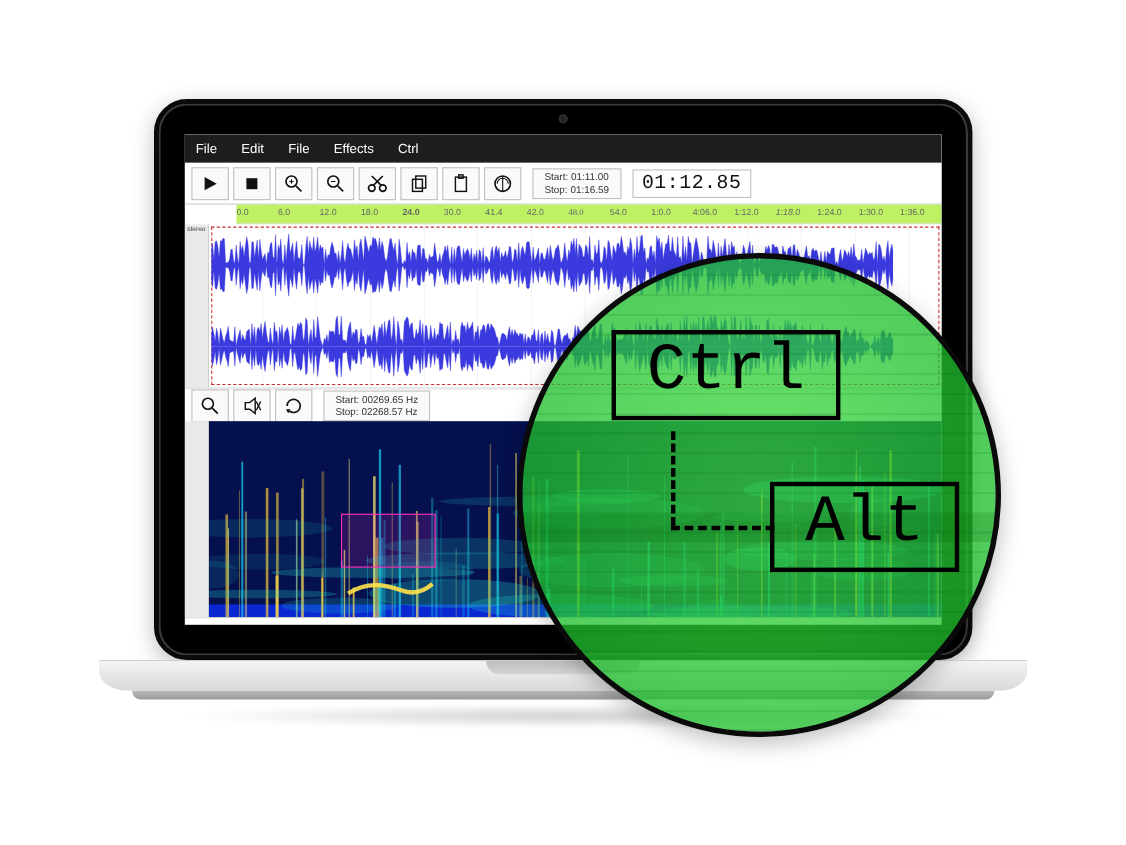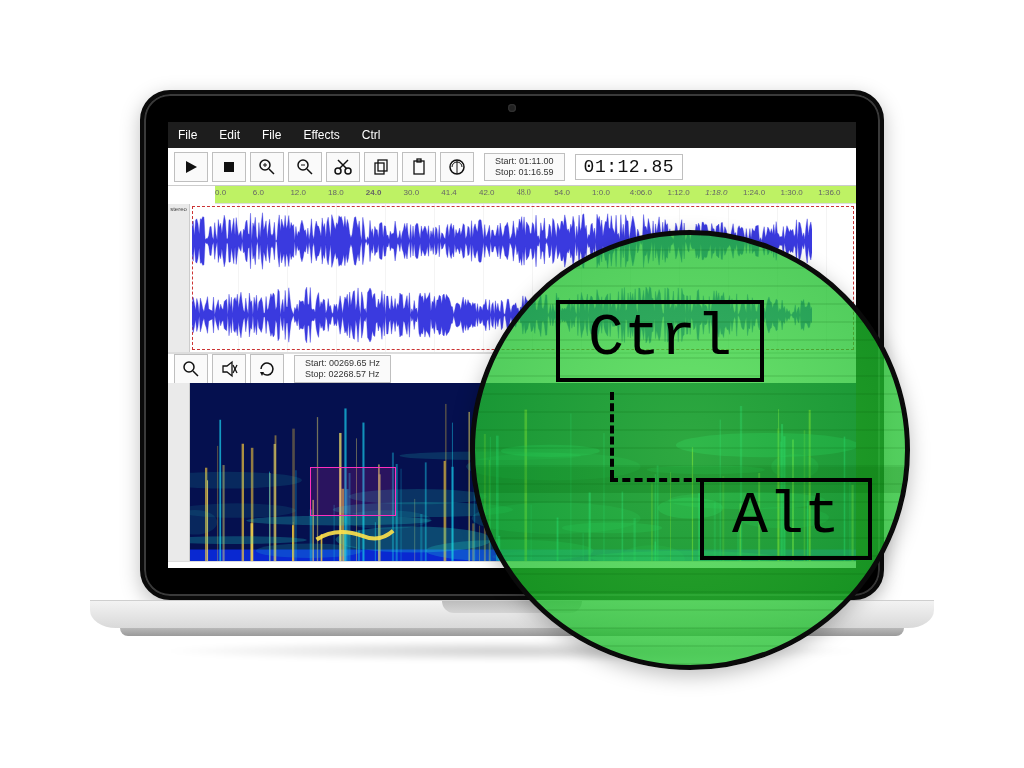--- a/index.html
+++ b/index.html
@@ -139,21 +139,21 @@
       repeating-linear-gradient(0deg, rgba(0,80,0,.10), rgba(0,80,0,.10) 2px, rgba(0,0,0,0) 2px, rgba(0,0,0,0) 18px),
       linear-gradient(0deg, rgba(0,0,0,0) 40%, rgba(0,90,0,.18) 40%, rgba(0,90,0,.18) 46%, rgba(0,0,0,0) 46%);
   }
   .keycap {
     position: absolute; border: 4px solid #000; font-size: 60px;
     font-family: Liberation Mono, monospace; padding: 4px 28px 10px;
     color: #000; background: rgba(255,255,255,0);
     line-height: 1;
   }
   .key-ctrl { left: 556px; top: 300px; }
-  .key-alt  { left: 700px; top: 438px; margin-top: 40px; }
+  .key-alt  { left: 700px; top: 438px; }
   .connector {
     position:absolute; border-left: 4px dashed #000;
   }
   .connector.v { left: 610px; top: 392px; height: 86px; }
   .connector.h {
     position:absolute; border-top: 4px dashed #000;
     left: 610px; top: 478px; width: 94px;
   }
 </style>
 </head>

